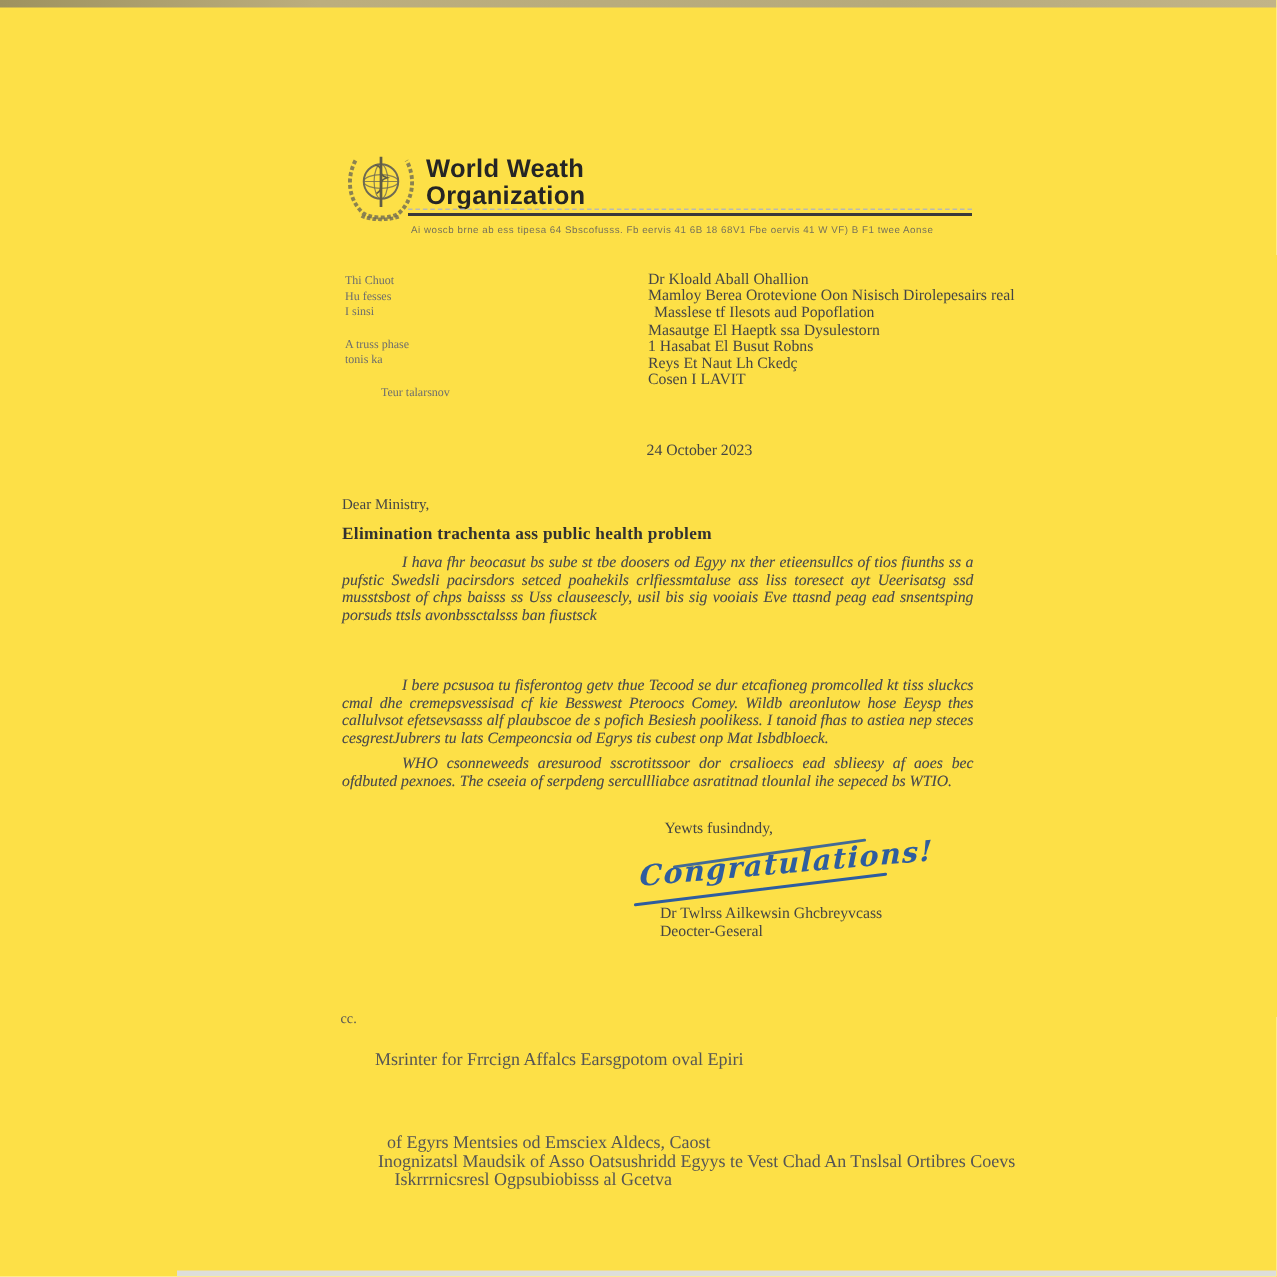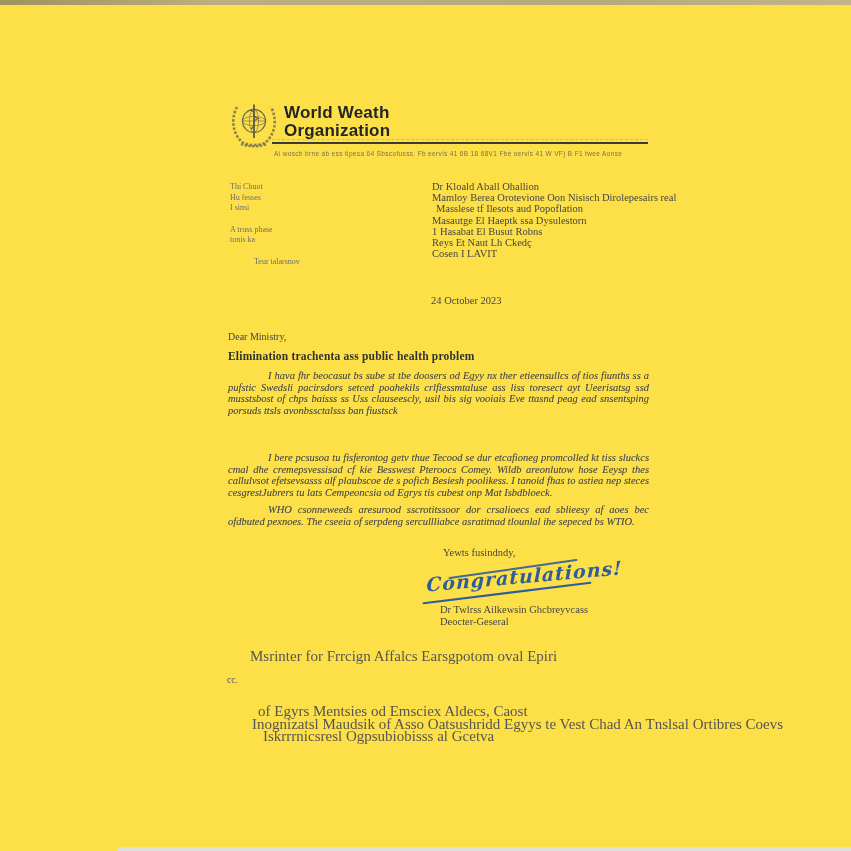--- a/index.html
+++ b/index.html
@@ -84,21 +84,21 @@
   }
   .sig-overline {
     position:absolute; left:28px; top:12px; width:130px; height:2px;
     background:#2e5d9f; transform:rotate(-8deg); border-radius:2px; opacity:.9;
   }
   .signer-name  { left:440px; top:604px; font-size:10.5px; color:#454545;text-align:right; }
   .signer-title { left:440px; top:616px; font-size:10.5px; color:#454545; }
 
   
   .cc-label { left:227px; top:675px; font-size:9.5px; color:#555; }
-  .ccblock  { left:250px; top:650px; width:420px; font-size:15px; line-height:12.3px; color:#555; }
+  .ccblock  { left:250px; top:700px; width:420px; font-size:12px; line-height:12.3px; color:#555; }
   .ccblock div { white-space:nowrap; }
   .ccblock div:nth-child(2) { padding-left:8px;margin-top:43px; }
   .ccblock div:nth-child(3) { padding-left:2px; }
   .ccblock div:nth-child(4) { padding-left:13px; }
 </style>
 </head>
 <body>
 
 <div id="letter">
 

